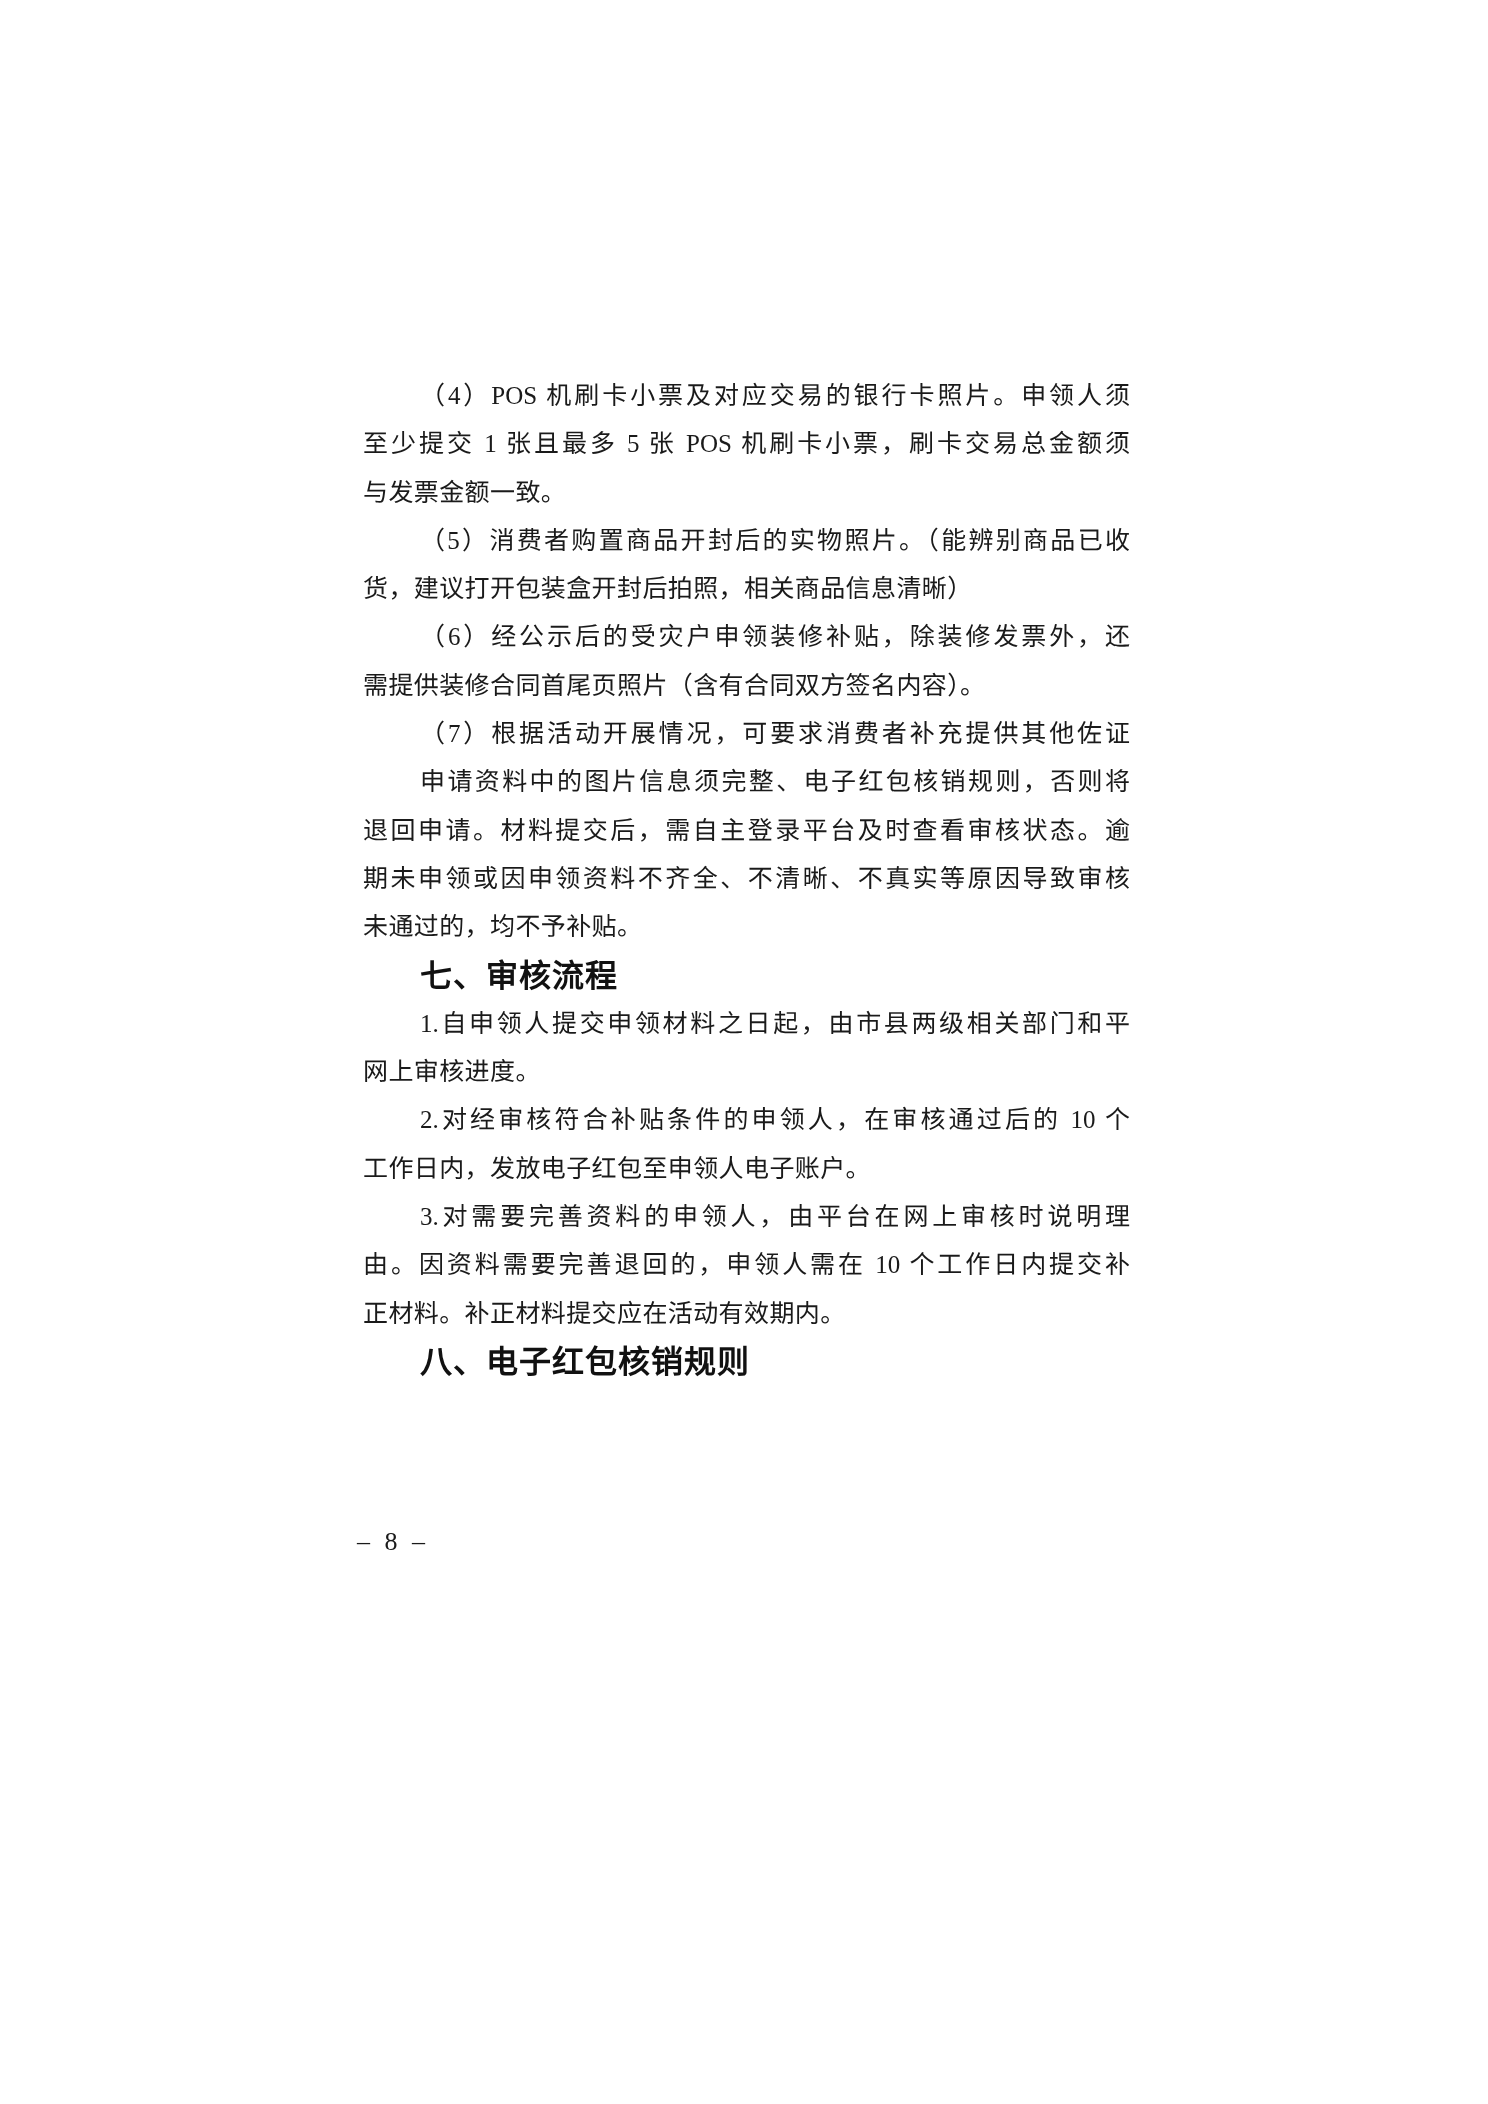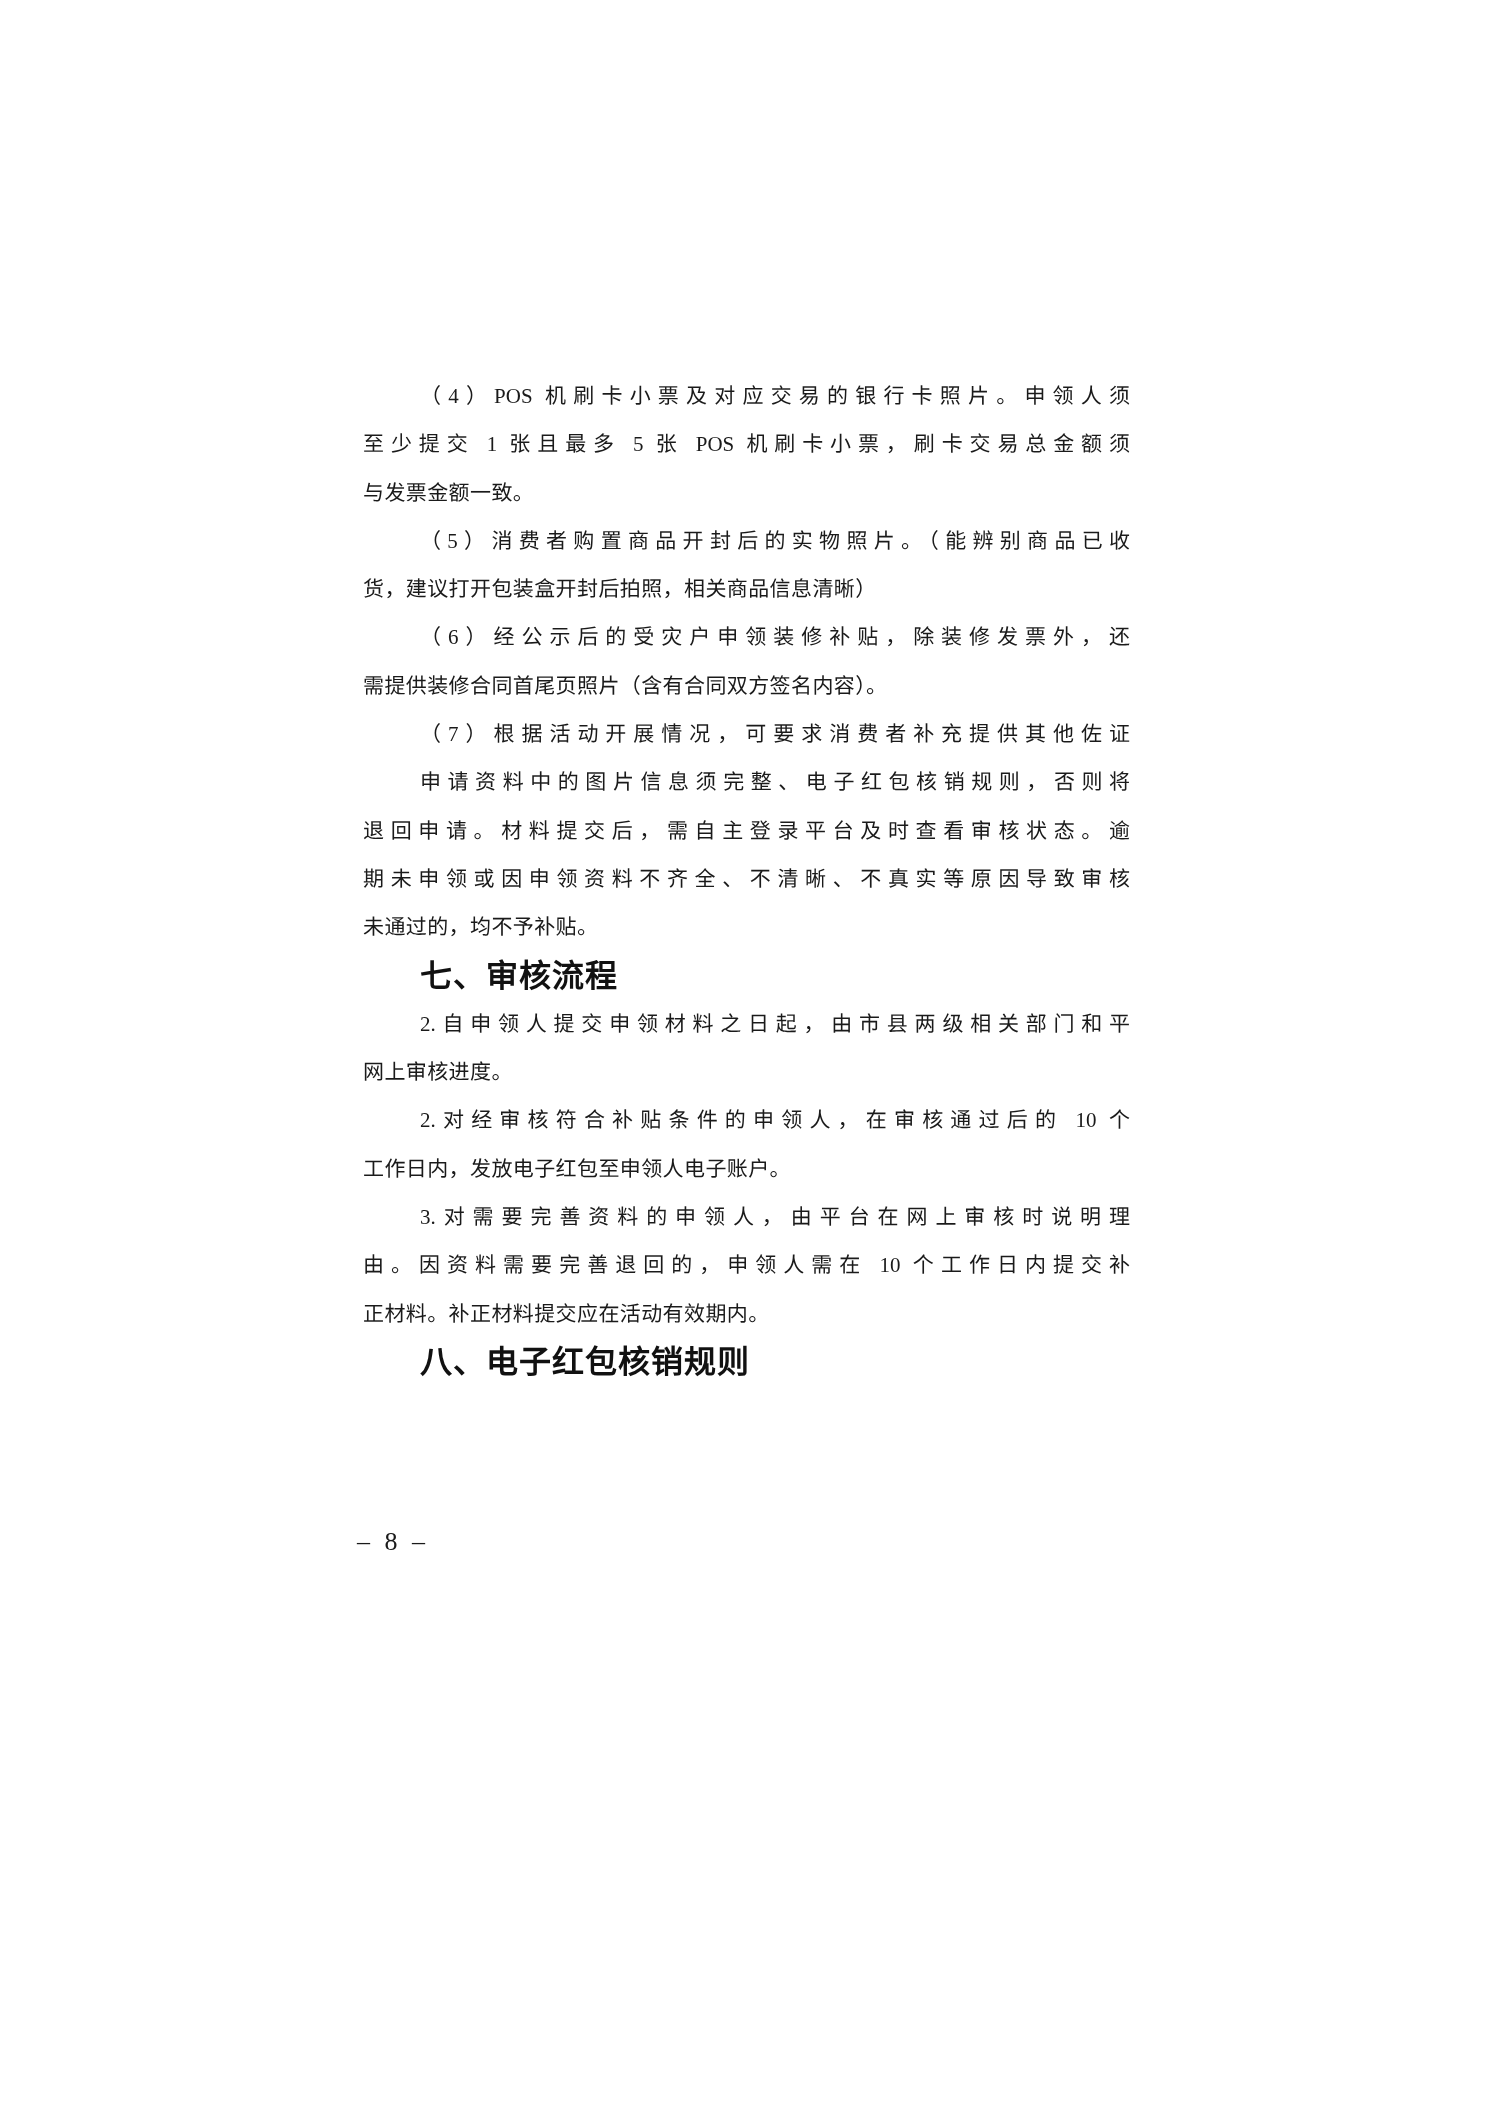--- a/index.html
+++ b/index.html
@@ -15,21 +15,21 @@
     overflow: hidden;
     font-family: "Liberation Serif", "DejaVu Serif", serif;
   }
   .textblock {
     position: absolute;
     left: 363px;
     top: 372px;
     width: 767px;
   }
   .ln {
-    font-size: 21px;
+    font-size: 25px;
     line-height: 48.3px;
     height: 48.3px;
     color: #1a1a1a;
     letter-spacing: 0.4px;
     white-space: nowrap;
     font-family: "Liberation Serif", "DejaVu Serif", serif;
   }
   
   .jf {
     white-space: normal;
@@ -71,21 +71,21 @@
     <div class="ln ind jf">（5）消费者购置商品开封后的实物照片。（能辨别商品已收</div>
     <div class="ln">货，建议打开包装盒开封后拍照，相关商品信息清晰）</div>
     <div class="ln ind jf">（6）经公示后的受灾户申领装修补贴，除装修发票外，还</div>
     <div class="ln">需提供装修合同首尾页照片（含有合同双方签名内容）。</div>
     <div class="ln ind jf">（7）根据活动开展情况，可要求消费者补充提供其他佐证</div>
     <div class="ln ind jf">申请资料中的图片信息须完整、电子红包核销规则，否则将</div>
     <div class="ln jf">退回申请。材料提交后，需自主登录平台及时查看审核状态。逾</div>
     <div class="ln jf">期未申领或因申领资料不齐全、不清晰、不真实等原因导致审核</div>
     <div class="ln">未通过的，均不予补贴。</div>
     <div class="ln hd ind">七、审核流程</div>
-    <div class="ln ind jf">2.自申领人提交申领材料之日起，由市县两级相关部门和平</div>
+    <div class="ln ind jf">1.自申领人提交申领材料之日起，由市县两级相关部门和平</div>
     <div class="ln">网上审核进度。</div>
     <div class="ln ind jf">2.对经审核符合补贴条件的申领人，在审核通过后的 10 个</div>
     <div class="ln">工作日内，发放电子红包至申领人电子账户。</div>
     <div class="ln ind jf">3.对需要完善资料的申领人，由平台在网上审核时说明理</div>
     <div class="ln jf">由。因资料需要完善退回的，申领人需在 10 个工作日内提交补</div>
     <div class="ln">正材料。补正材料提交应在活动有效期内。</div>
     <div class="ln hd ind">八、电子红包核销规则</div>
   </div>
 
   <div class="pagenum">– 8 –</div>

